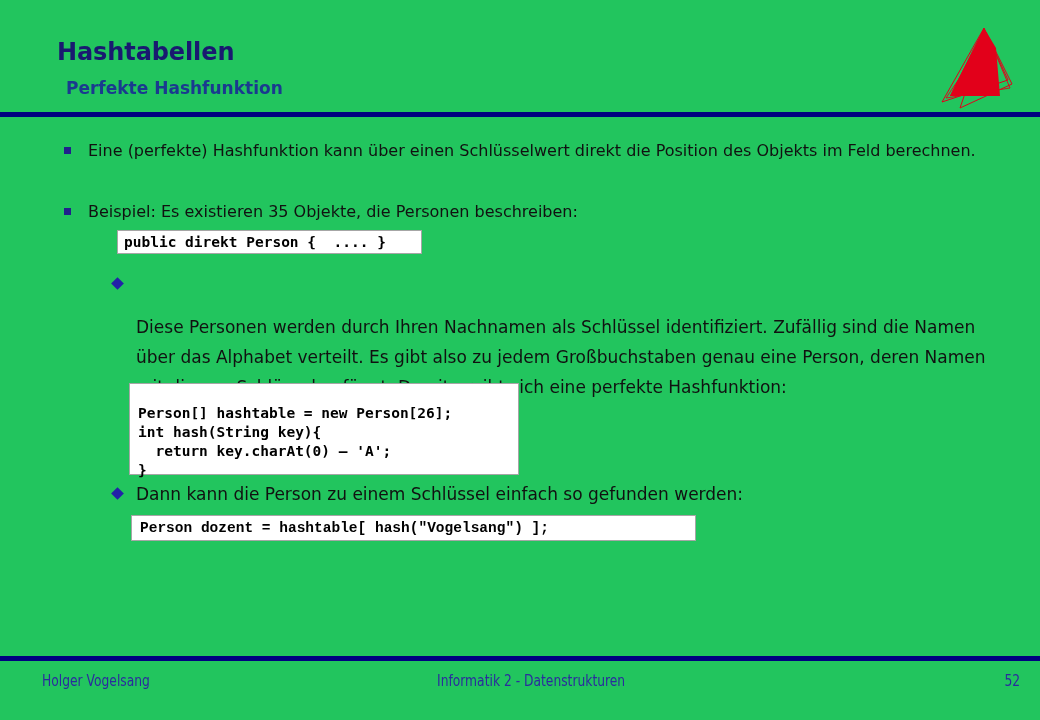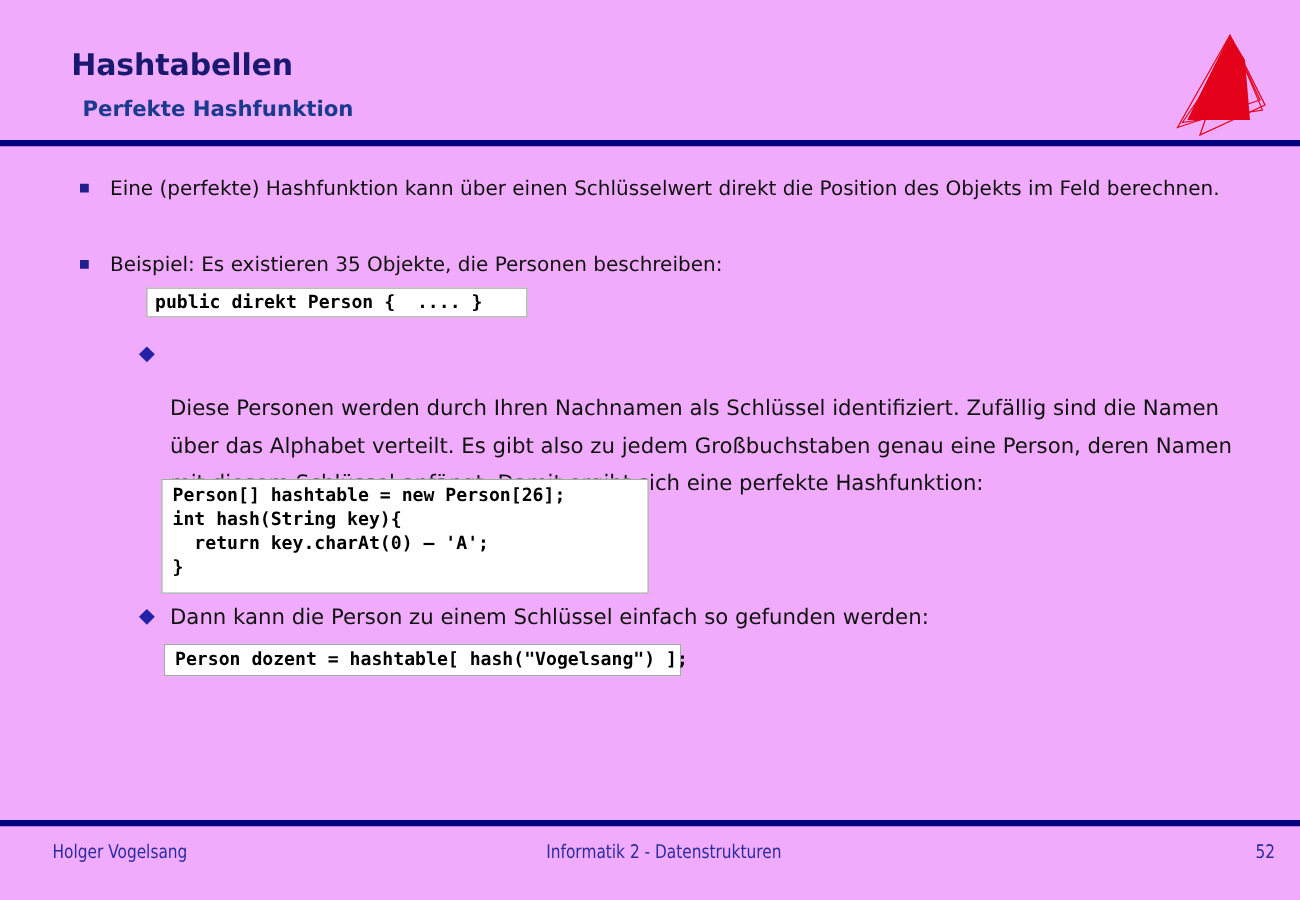--- a/index.html
+++ b/index.html
@@ -11,21 +11,21 @@
     width: 1040px;
     height: 720px;
     overflow: hidden;
     font-family: "DejaVu Sans", sans-serif;
     -webkit-font-smoothing: antialiased;
   }
   .slide {
     position: relative;
     width: 1040px;
     height: 720px;
-    background: #f0abfc;
+    background: #22c55e;
   }
 
   
   .header {
     position: absolute;
     left: 0; top: 0;
     width: 1040px;
     height: 118px;
   }
   .title {
@@ -202,31 +202,31 @@
       <span class="l1-text" style="top:79px;">Beispiel: Es existieren 35 Objekte, die Personen beschreiben:</span>
     </div>
 
     <div class="code" style="left:117px; top:112px; width:305px; height:24px; padding:2px 6px 0 6px;">public direkt Person {  .... }</div>
 
     <div class="bullet-row">
       <span class="dia-bullet" style="top:161px;"></span>
       <span class="l2-text" style="top:151px;margin-top:43px;">Diese Personen werden durch Ihren Nachnamen als Schlüssel identifiziert. Zufällig sind die Namen über das Alphabet verteilt. Es gibt also zu jedem Großbuchstaben genau eine Person, deren Namen mit diesem Schlüssel anfängt. Damit ergibt sich eine perfekte Hashfunktion:</span>
     </div>
 
-    <div class="code" style="left:129px; top:265px; width:390px; height:92px; padding:4px 8px 0 8px;">Person[] hashtable = new Person[26];
+    <div class="code" style="left:129px; top:265px; width:390px; height:92px; padding:20px 8px 0 8px;">Person[] hashtable = new Person[26];
 int hash(String key){
   return key.charAt(0) – 'A';
 }</div>
 
     <div class="bullet-row">
       <span class="dia-bullet" style="top:371px;"></span>
       <span class="l2-text" style="top:361px;">Dann kann die Person zu einem Schlüssel einfach so gefunden werden:</span>
     </div>
 
-    <div class="code" style="left:131px; top:397px; width:414px; height:26px; padding:3px 8px 0 8px;">Person dozent = hashtable[ hash("Vogelsang") ];</div>
+    <div class="code" style="left:131px; top:397px; width:565px; height:26px; padding:3px 8px 0 8px;font-family:Liberation Mono, monospace;">Person dozent = hashtable[ hash("Vogelsang") ];</div>
 
   </div>
 
   <div class="footer-rule"></div>
   <div class="footer">
     <span class="footer-left">Holger Vogelsang</span>
     <span class="footer-center">Informatik 2 - Datenstrukturen</span>
     <span class="footer-right">52</span>
   </div>
 

